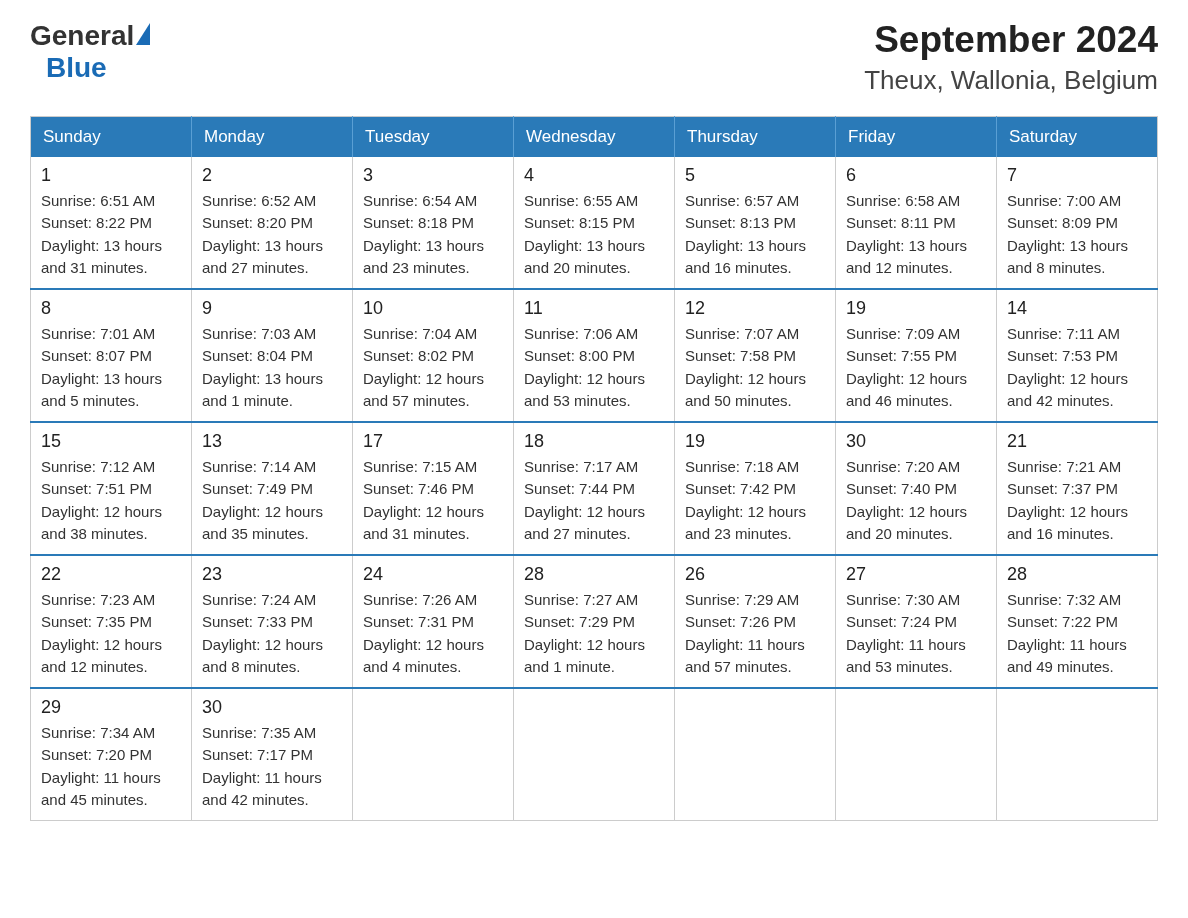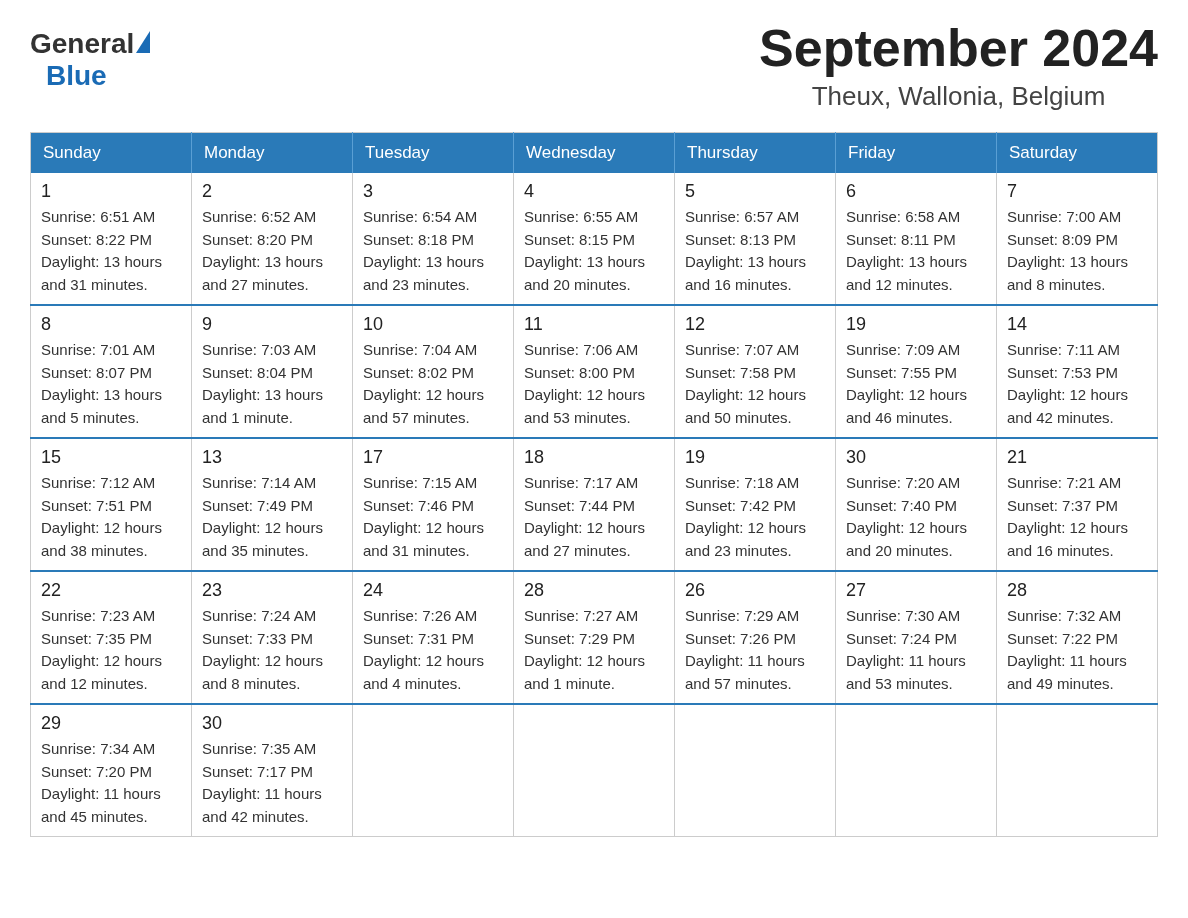--- a/index.html
+++ b/index.html
@@ -22,21 +22,20 @@
       display: flex;
       flex-direction: column;
       align-items: flex-start;
     }
 
     .logo-text {
       display: flex;
       align-items: center;
       font-size: 28px;
       font-weight: bold;
-      margin-top: 8px;
     }
 
     .logo-general {
       color: #333;
     }
 
     .logo-blue {
       color: #1a6bb5;
     }
 
@@ -47,21 +46,21 @@
       border-bottom: 22px solid #1a6bb5;
       margin-left: 2px;
       margin-top: -4px;
     }
 
     .title-area {
       text-align: right;
     }
 
     .month-title {
-      font-size: 52px;
+      font-size: 37px;
       font-weight: bold;
       color: #222;
       line-height: 1.1;
     }
 
     .location-title {
       font-size: 26px;
       color: #444;
       margin-top: 4px;
       text-align: center;

